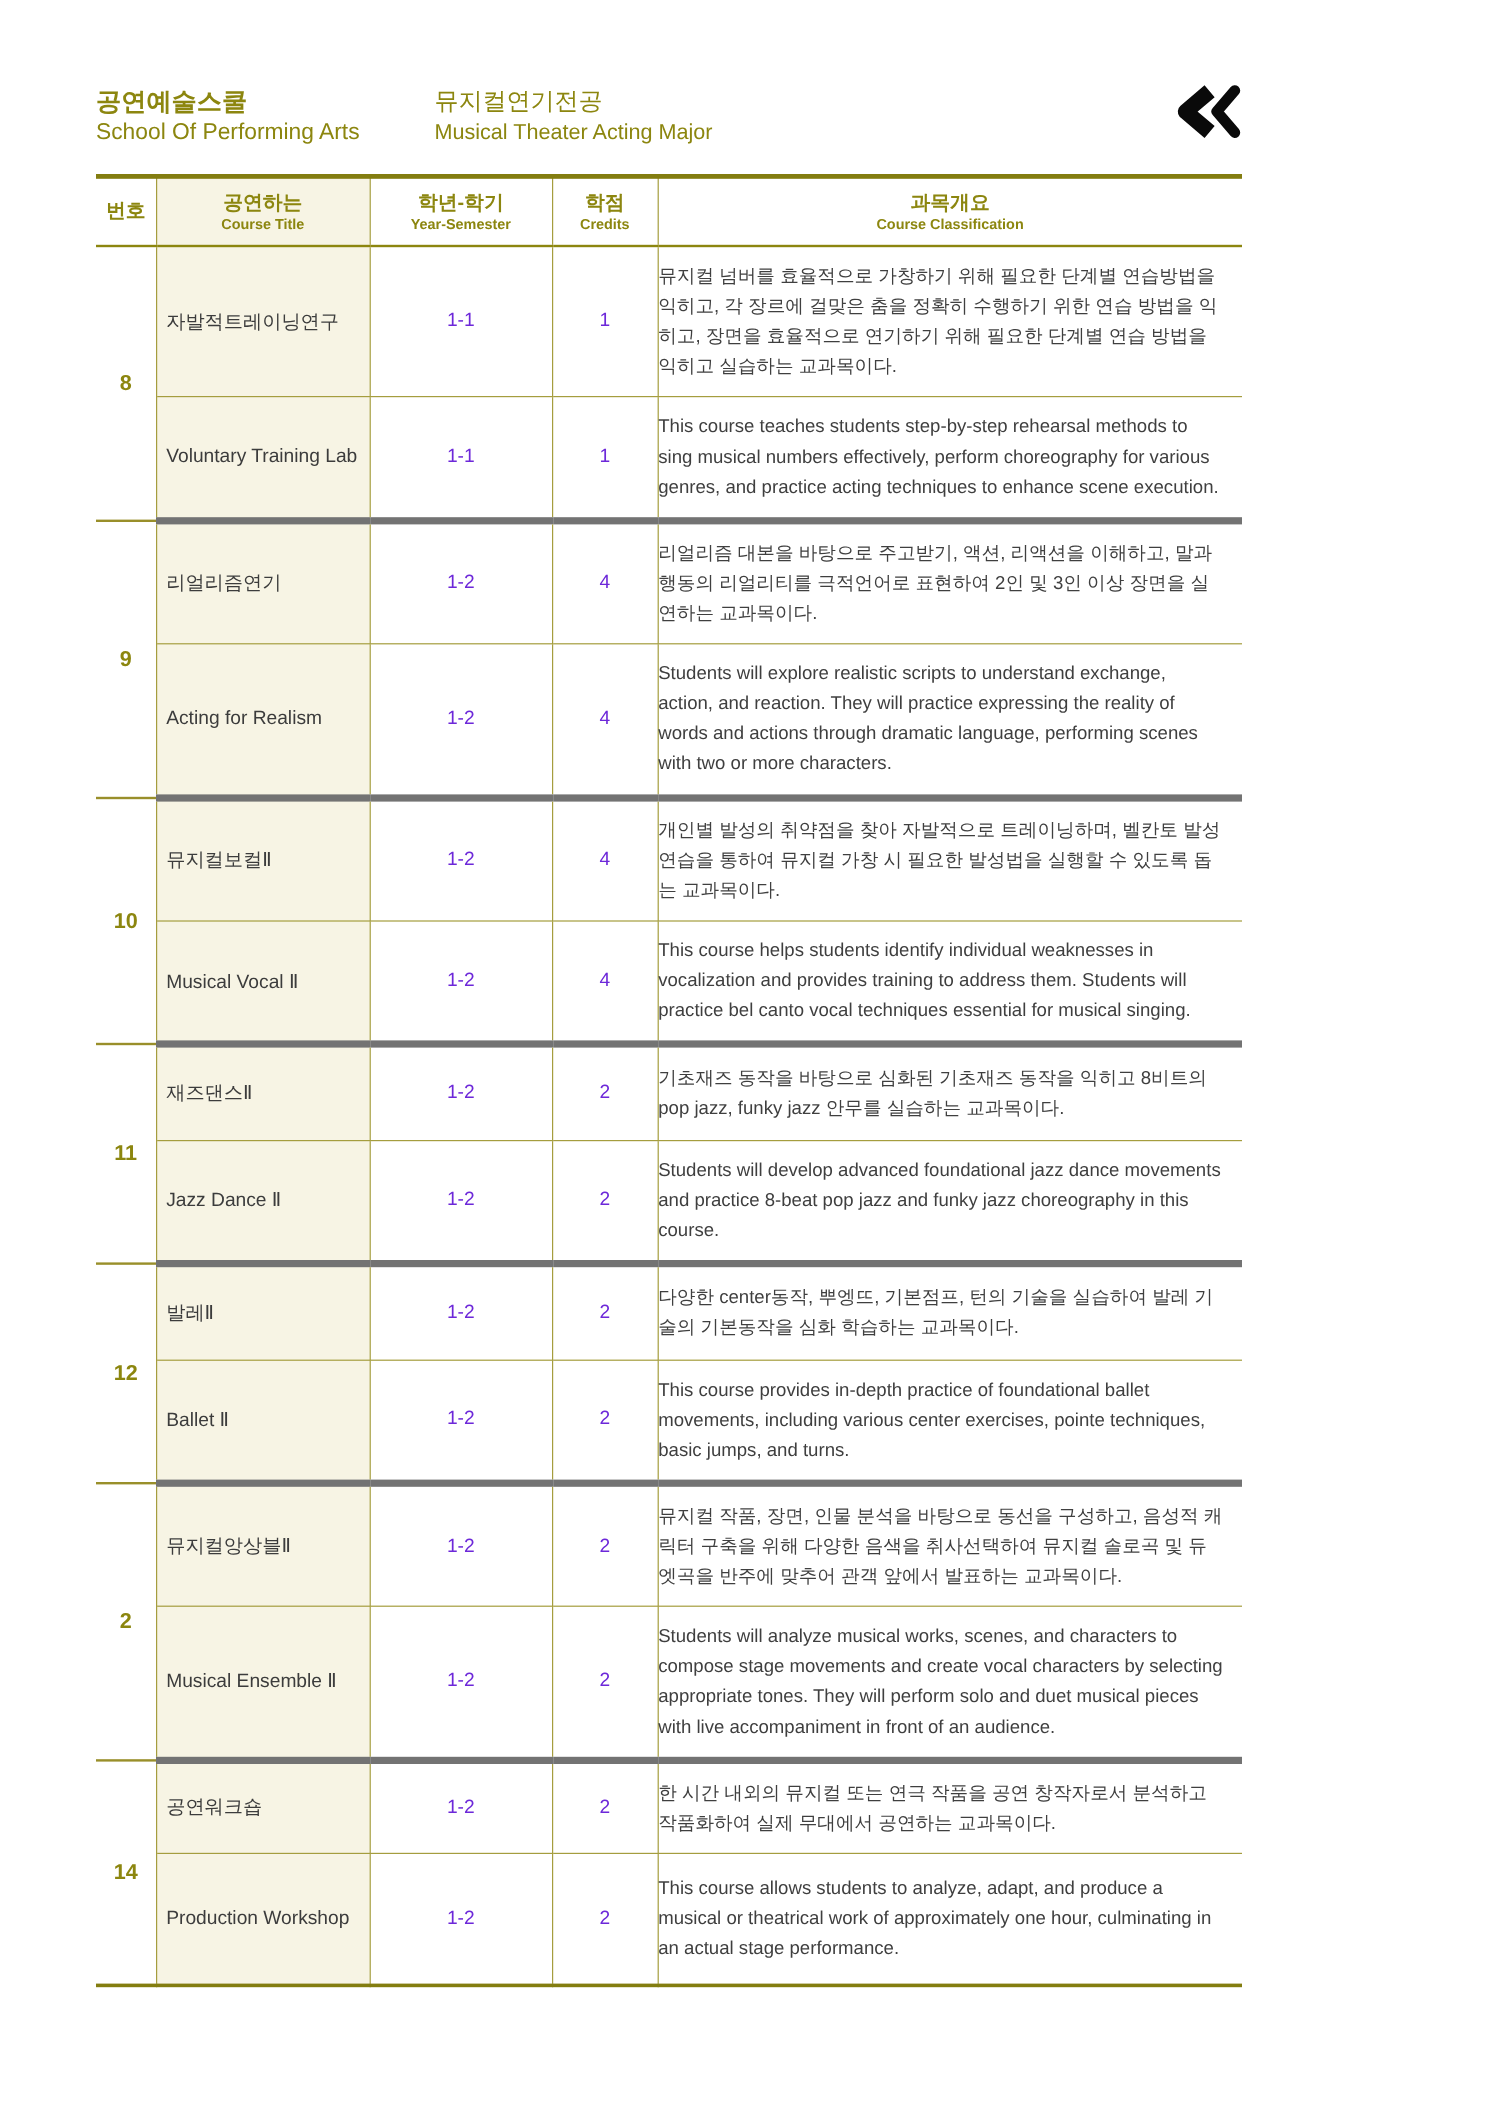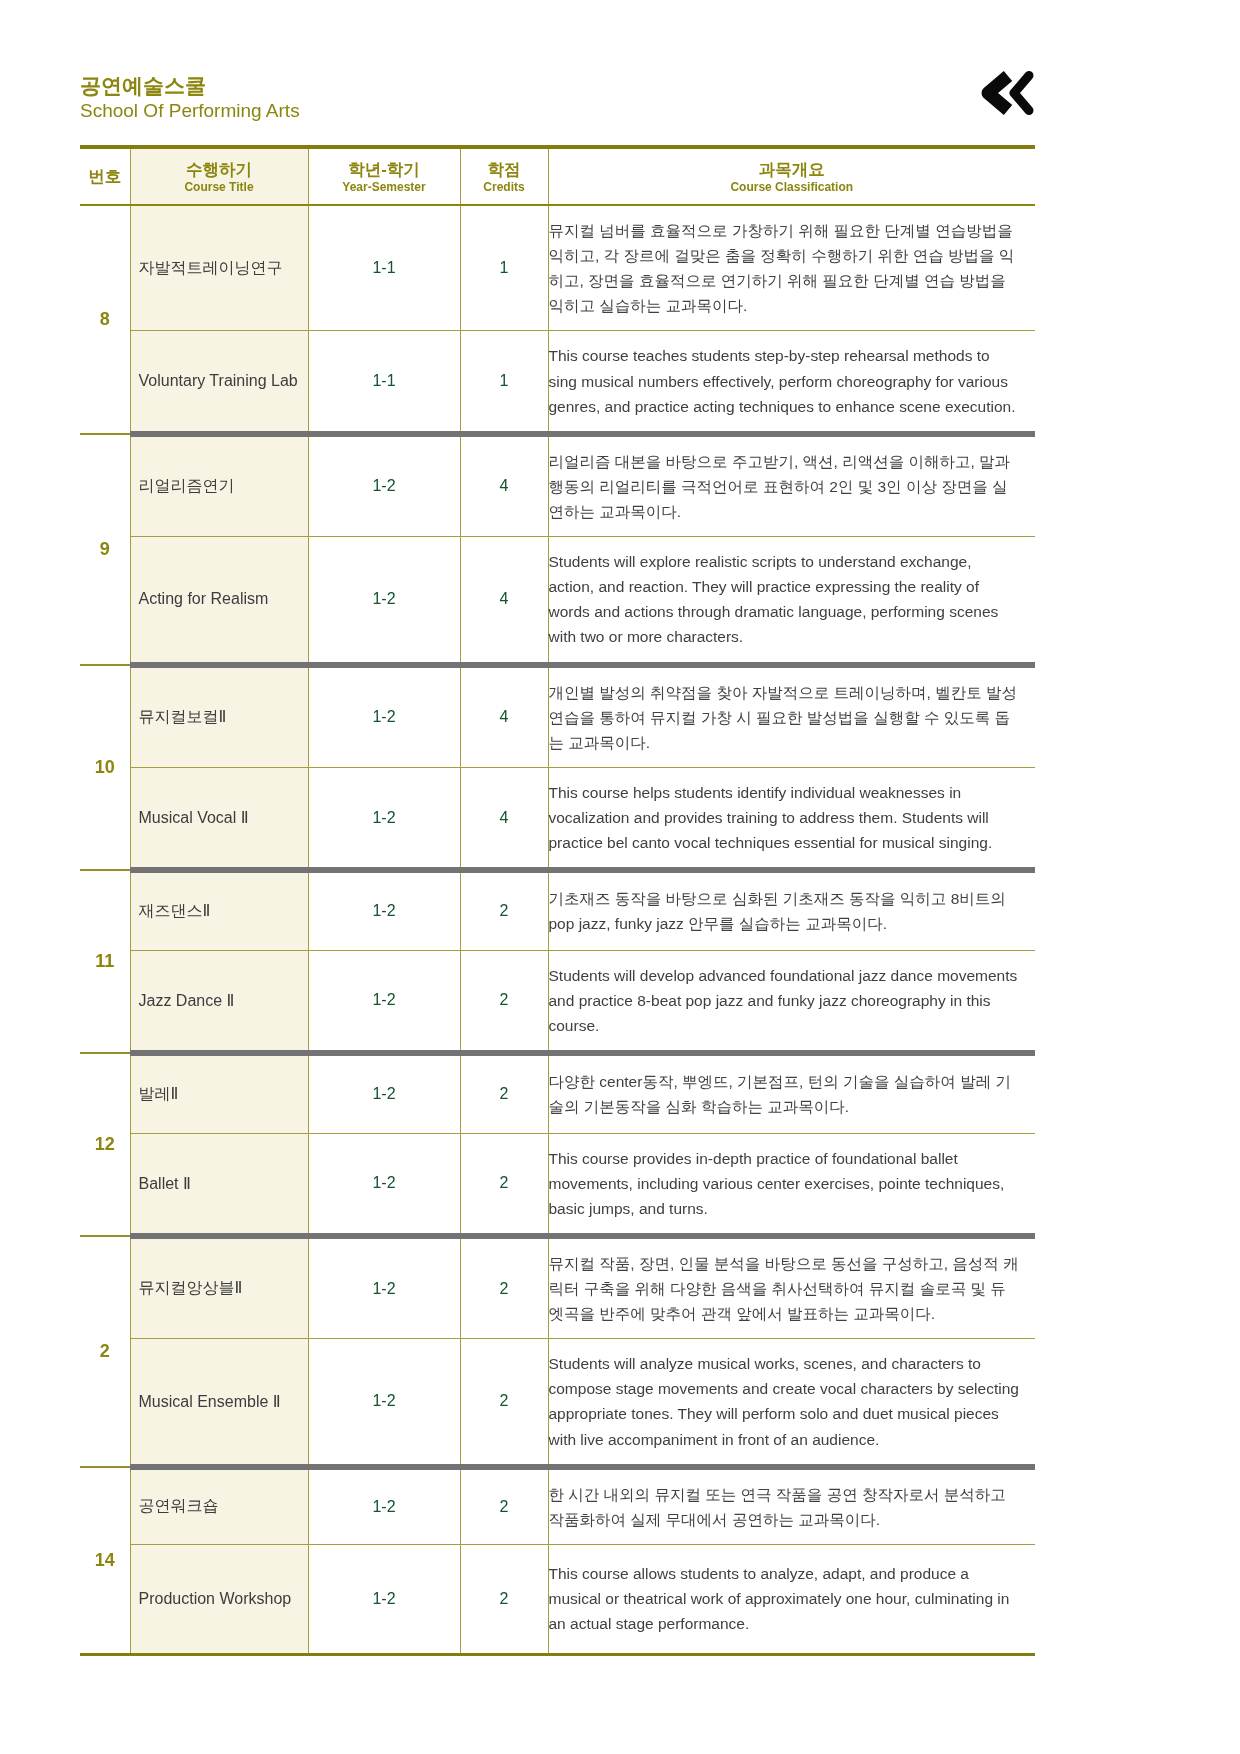--- a/index.html
+++ b/index.html
@@ -71,39 +71,43 @@
   tr.kr-row td:not(.cell-no) { border-bottom: 1.5px solid #a59d3e; }
   tr.en-row td { border-bottom: 6px solid #737373; }
   tbody:last-child tr.en-row td, tbody:last-child td.cell-no { border-bottom: none; }
 
   td.cell-title {
     vertical-align: middle;
     font-size: 16px; color: #3c3c3c; padding: 6px 8px;
   }
   td.cell-sem, td.cell-cred {
     text-align: center; vertical-align: middle;
-    font-size: 16px; color: #14532d;
+    font-size: 16px; color: #6d28d9;
   }
   td.cell-desc {
     vertical-align: middle;
     font-size: 15.5px; color: #3f3f3f;
     line-height: 1.62;
     padding: 12px 14px 12px 0;
     text-align: left;
   }
 </style>
 </head>
 <body>
 
 <div class="page">
 
   <header class="doc-header">
     <div class="hdr-school">
       <div class="kr">공연예술스쿨</div>
       <div class="en">School Of Performing Arts</div>
+    </div>
+    <div class="hdr-major">
+      <div class="kr">뮤지컬연기전공</div>
+      <div class="en">Musical Theater Acting Major</div>
     </div>
     <div class="hdr-logo">
       <svg width="66" height="50" viewBox="0 0 66 50" aria-hidden="true">
         <path d="M39 8 L19 25 L39 42" fill="none" stroke="#0a0a0a" stroke-width="13" stroke-linejoin="round" stroke-linecap="butt"></path>
         <path d="M60 7.5 L45 25 L60 42.5" fill="none" stroke="#0a0a0a" stroke-width="9" stroke-linejoin="round" stroke-linecap="round"></path>
       </svg>
     </div>
   </header>
 
   <table class="courses">
@@ -113,21 +117,21 @@
         <col class="c-sem">
         <col class="c-cred">
         <col class="c-desc">
     </colgroup>
     <thead>
       <tr style="height:58px;">
         <th class="vline">
           <span class="l1">번호</span>
         </th>
         <th class="vline bg-cream">
-          <span class="l1">수행하기</span>
+          <span class="l1">공연하는</span>
           <span class="l2">Course Title</span>
         </th>
         <th class="vline">
           <span class="l1">학년-학기</span>
           <span class="l2">Year-Semester</span>
         </th>
         <th class="vline">
           <span class="l1">학점</span>
           <span class="l2">Credits</span>
         </th>

